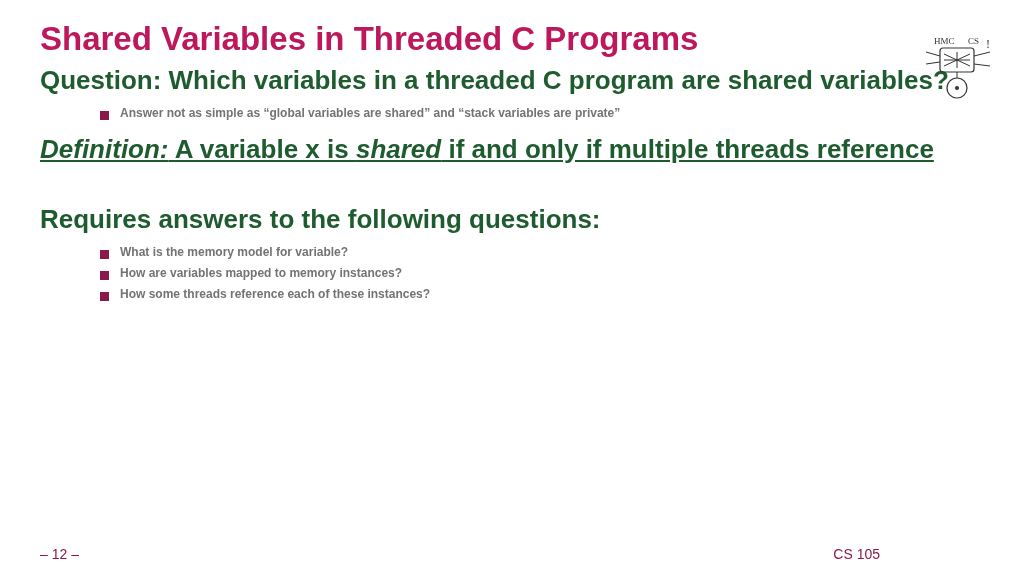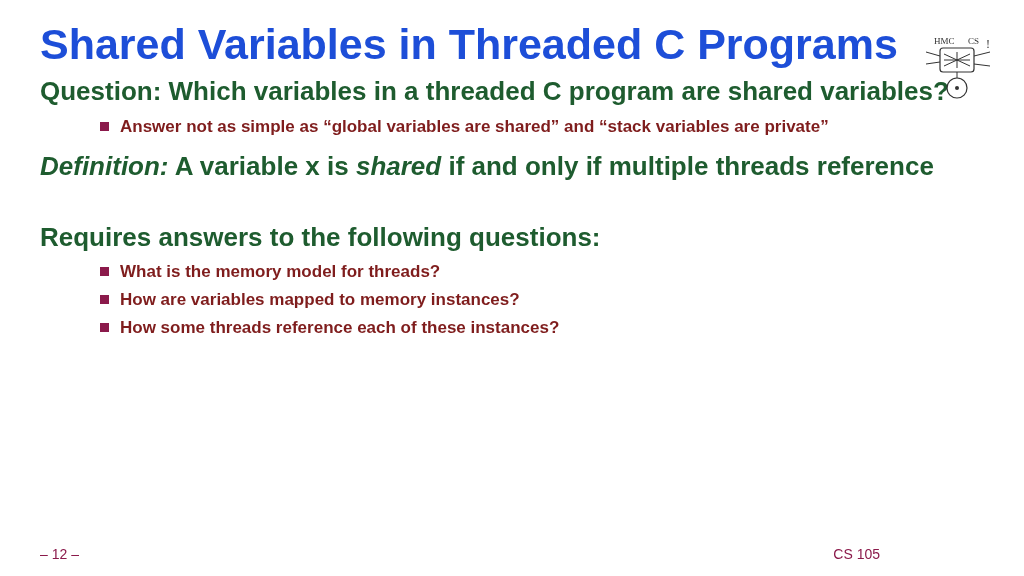--- a/index.html
+++ b/index.html
@@ -8,55 +8,56 @@
     height: 576px;
     background: #ffffff;
     font-family: Arial, Helvetica, sans-serif;
     position: relative;
     overflow: hidden;
   }
   .slide {
     padding: 20px 40px 0 40px;
   }
   .title {
-    color: #1d4ed8;
-    font-size: 43px;
+    color: #be185d;
+    font-size: 33px;
     font-weight: bold;
     margin-bottom: 4px;
   }
   .section-head {
     color: #1e5c2f;
     font-size: 26px;
     font-weight: bold;
     margin-top: 6px;
     margin-bottom: 8px;
     line-height: 1.25;
   }
   .definition-block {
     margin-top: 10px;
+    text-decoration: underline;
   }
   .definition-label {
     font-style: italic;
   }
   .shared-word {
     font-style: italic;
   }
   .def-cont {
     padding-left: 44px;
     display: block;
   }
   .bullet-list {
     list-style: none;
     padding-left: 60px;
     margin-bottom: 12px;
   }
   .bullet-item {
     position: relative;
-    color: #7f1d1d;
-    font-size: 17px;
+    color: #737373;
+    font-size: 12px;
     font-weight: bold;
     line-height: 1.35;
     margin-bottom: 5px;
     padding-left: 20px;
   }
   .bullet-item::before {
     content: "";
     position: absolute;
     left: 0;
     top: 6px;
@@ -120,21 +121,21 @@
     <li class="bullet-item">Answer not as simple as “global variables are shared” and “stack variables are private”</li>
   </ul>
 
   <div class="section-head definition-block">
     <span class="definition-label">Definition:</span><span> A variable x is </span><span class="shared-word">shared</span><span> if and only if multiple threads reference</span>
   </div>
 
   <div class="section-head requires-head">Requires answers to the following questions:</div>
 
   <ul class="bullet-list">
-    <li class="bullet-item">What is the memory model for threads?</li>
+    <li class="bullet-item">What is the memory model for variable?</li>
     <li class="bullet-item">How are variables mapped to memory instances?</li>
     <li class="bullet-item">How some threads reference each of these instances?</li>
   </ul>
 </div>
 
 <div class="footer">
   <span>– 12 –</span>
   <span>CS 105</span>
 </div>
 

